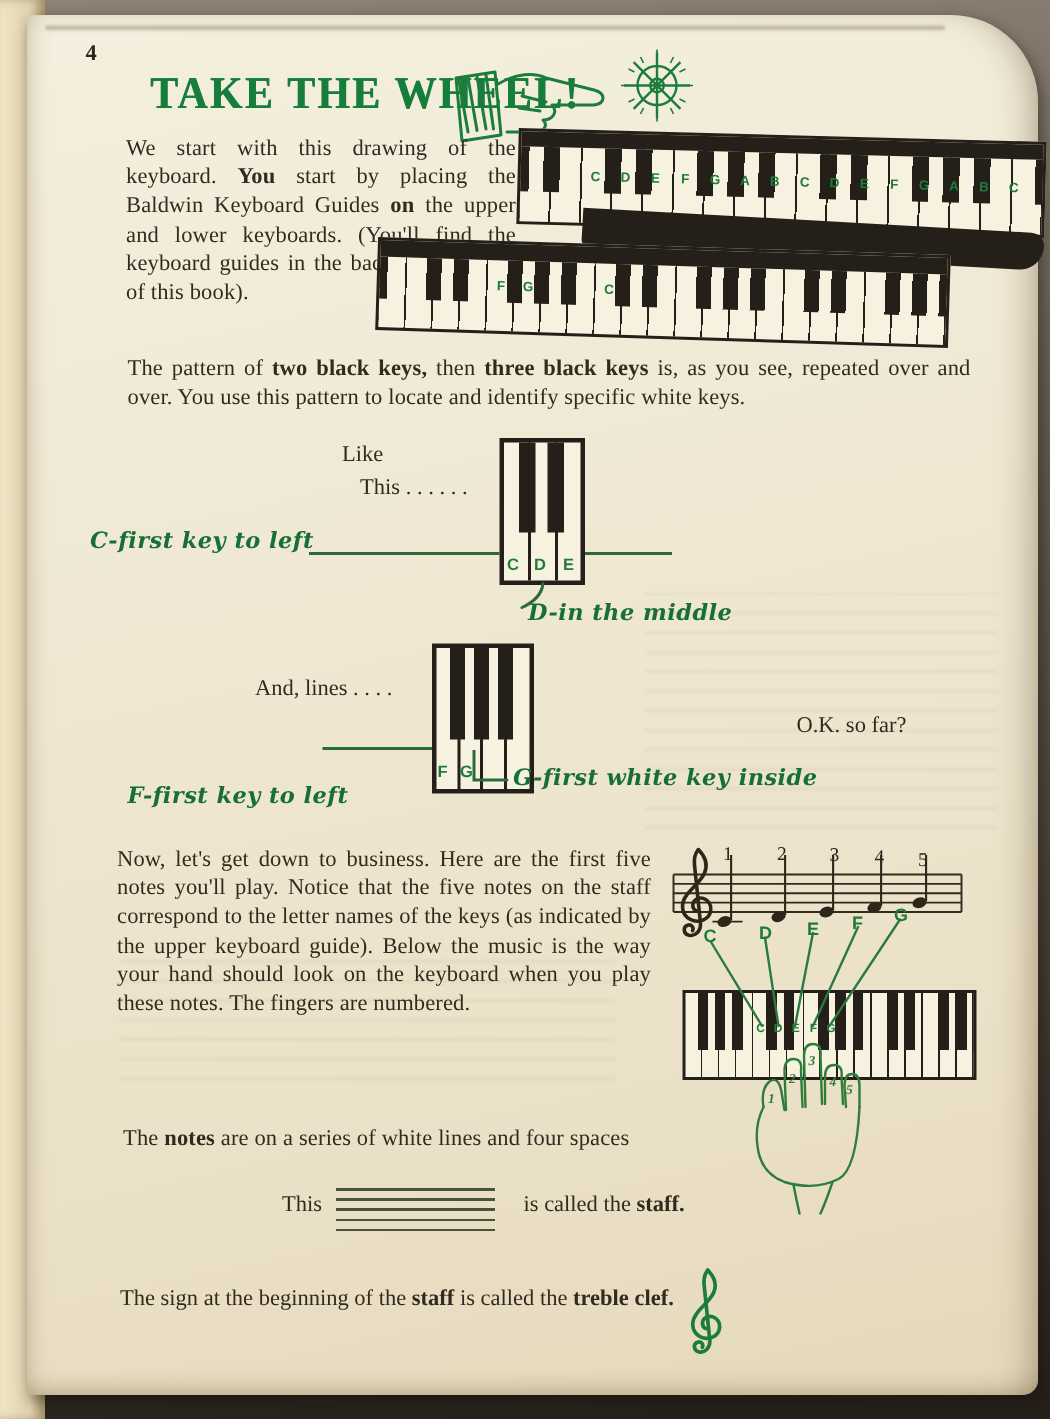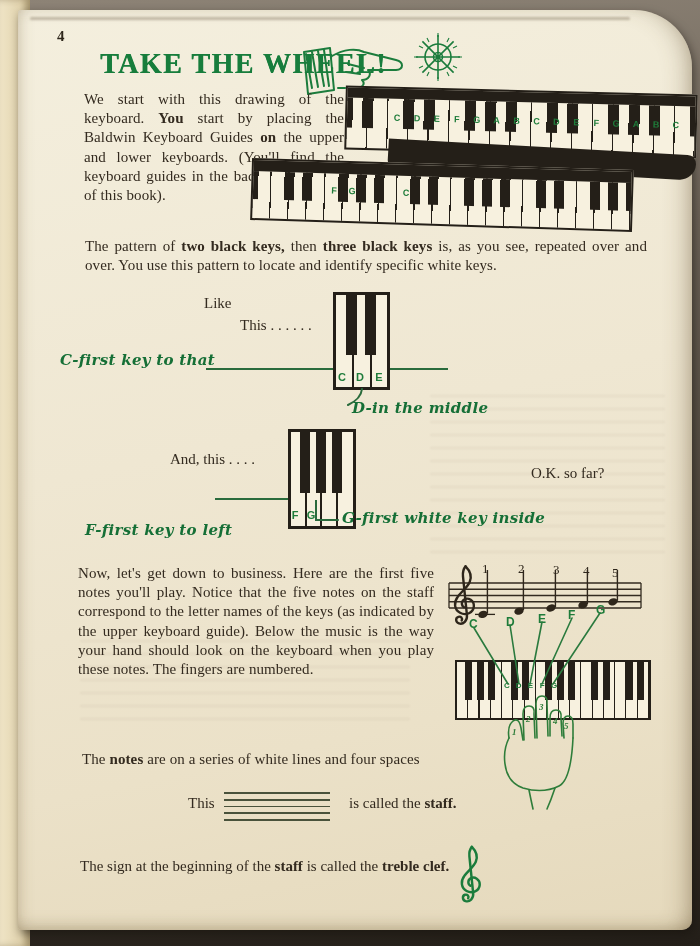--- a/index.html
+++ b/index.html
@@ -124,56 +124,56 @@
       <span class="kb-letter abs" style="left:72px;top:12px;width:18px;">F</span>
       <span class="kb-letter abs" style="left:90px;top:12px;width:18px;">G</span>
       <span class="kb-letter abs" style="left:144px;top:12px;width:18px;">C</span>
     </div>
   </div>
 
   <div class="abs para" style="left:85px;top:237px;width:562px;">
     <span>The pattern of </span><span class="b">two black keys,</span><span> then </span><span class="b">three black keys</span><span> is, as you see, repeated over and over. You use this pattern to locate and identify specific white keys.</span>
   </div>
 
-  <div class="abs plain" style="left:204px;top:295px;">Like</div>
+  <div class="abs plain" style="left:228px;top:295px;">Like</div>
   <div class="abs plain" style="left:240px;top:317px;">This . . . . . .</div>
 
   <div class="frag" style="left:333px;top:292px;width:57px;height:98px;">
     <div class="wl" style="left:15.6px;"></div>
     <div class="wl" style="left:33.6px;"></div>
     <div class="bk" style="left:10px;width:11px;height:60px;"></div>
     <div class="bk" style="left:29px;width:11px;height:60px;"></div>
     <span class="frag-letter" style="left:-1px;top:76px;">C</span>
     <span class="frag-letter" style="left:17px;top:76px;">D</span>
     <span class="frag-letter" style="left:36px;top:76px;">E</span>
   </div>
 
-  <div class="abs script" style="left:60px;top:351px;">C-first key to that</div>
+  <div class="abs script" style="left:60px;top:351px;">C-first key to left</div>
   <div class="abs gline" style="left:206px;top:368px;width:127px;"></div>
   <div class="abs gline" style="left:390px;top:368px;width:58px;"></div>
 
   <svg class="abs" style="left:344px;top:388px;" width="24" height="22" viewBox="0 0 24 22">
     <path d="M18,1 Q17,11 4,17" stroke="#2a6b3c" stroke-width="2" fill="none" stroke-linecap="round"></path>
   </svg>
   <div class="abs script" style="left:352px;top:399px;">D-in the middle</div>
 
-  <div class="abs plain" style="left:170px;top:451px;">And, this . . . .</div>
+  <div class="abs plain" style="left:170px;top:451px;">And, lines . . . .</div>
 
   <div class="frag" style="left:288px;top:429px;width:68px;height:100px;">
     <div class="wl" style="left:13.5px;"></div>
     <div class="wl" style="left:29px;"></div>
     <div class="wl" style="left:44.5px;"></div>
     <div class="bk" style="left:9px;width:10px;height:61px;"></div>
     <div class="bk" style="left:25px;width:10px;height:61px;"></div>
     <div class="bk" style="left:41px;width:10px;height:61px;"></div>
     <span class="frag-letter" style="left:-3px;top:77px;">F</span>
     <span class="frag-letter" style="left:13px;top:77px;">G</span>
   </div>
 
-  <div class="abs plain" style="left:531px;top:465px;">O.K. so far?</div>
+  <div class="abs plain" style="left:531px;top:476px;">O.K. so far?</div>
 
   <div class="abs script" style="left:85px;top:482px;margin-top:39px;">F-first key to left</div>
   <div class="abs gline" style="left:215px;top:498px;width:73px;"></div>
   <svg class="abs" style="left:310px;top:500px;" width="30" height="26" viewBox="0 0 30 26">
     <path d="M6,0 L6,20 L28,20" stroke="#2a6b3c" stroke-width="2" fill="none" stroke-linecap="round"></path>
   </svg>
   <div class="abs para" style="left:78px;top:564px;width:356px;">Now, let's get down to business. Here are the first five notes you'll play. Notice that the five notes on the staff correspond to the letter names of the keys (as indicated by the upper keyboard guide). Below the music is the way your hand should look on the keyboard when you play these notes. The fingers are numbered.</div>
 
   <div class="abs script" style="left:342px;top:509px;">G-first white key inside</div>
 

